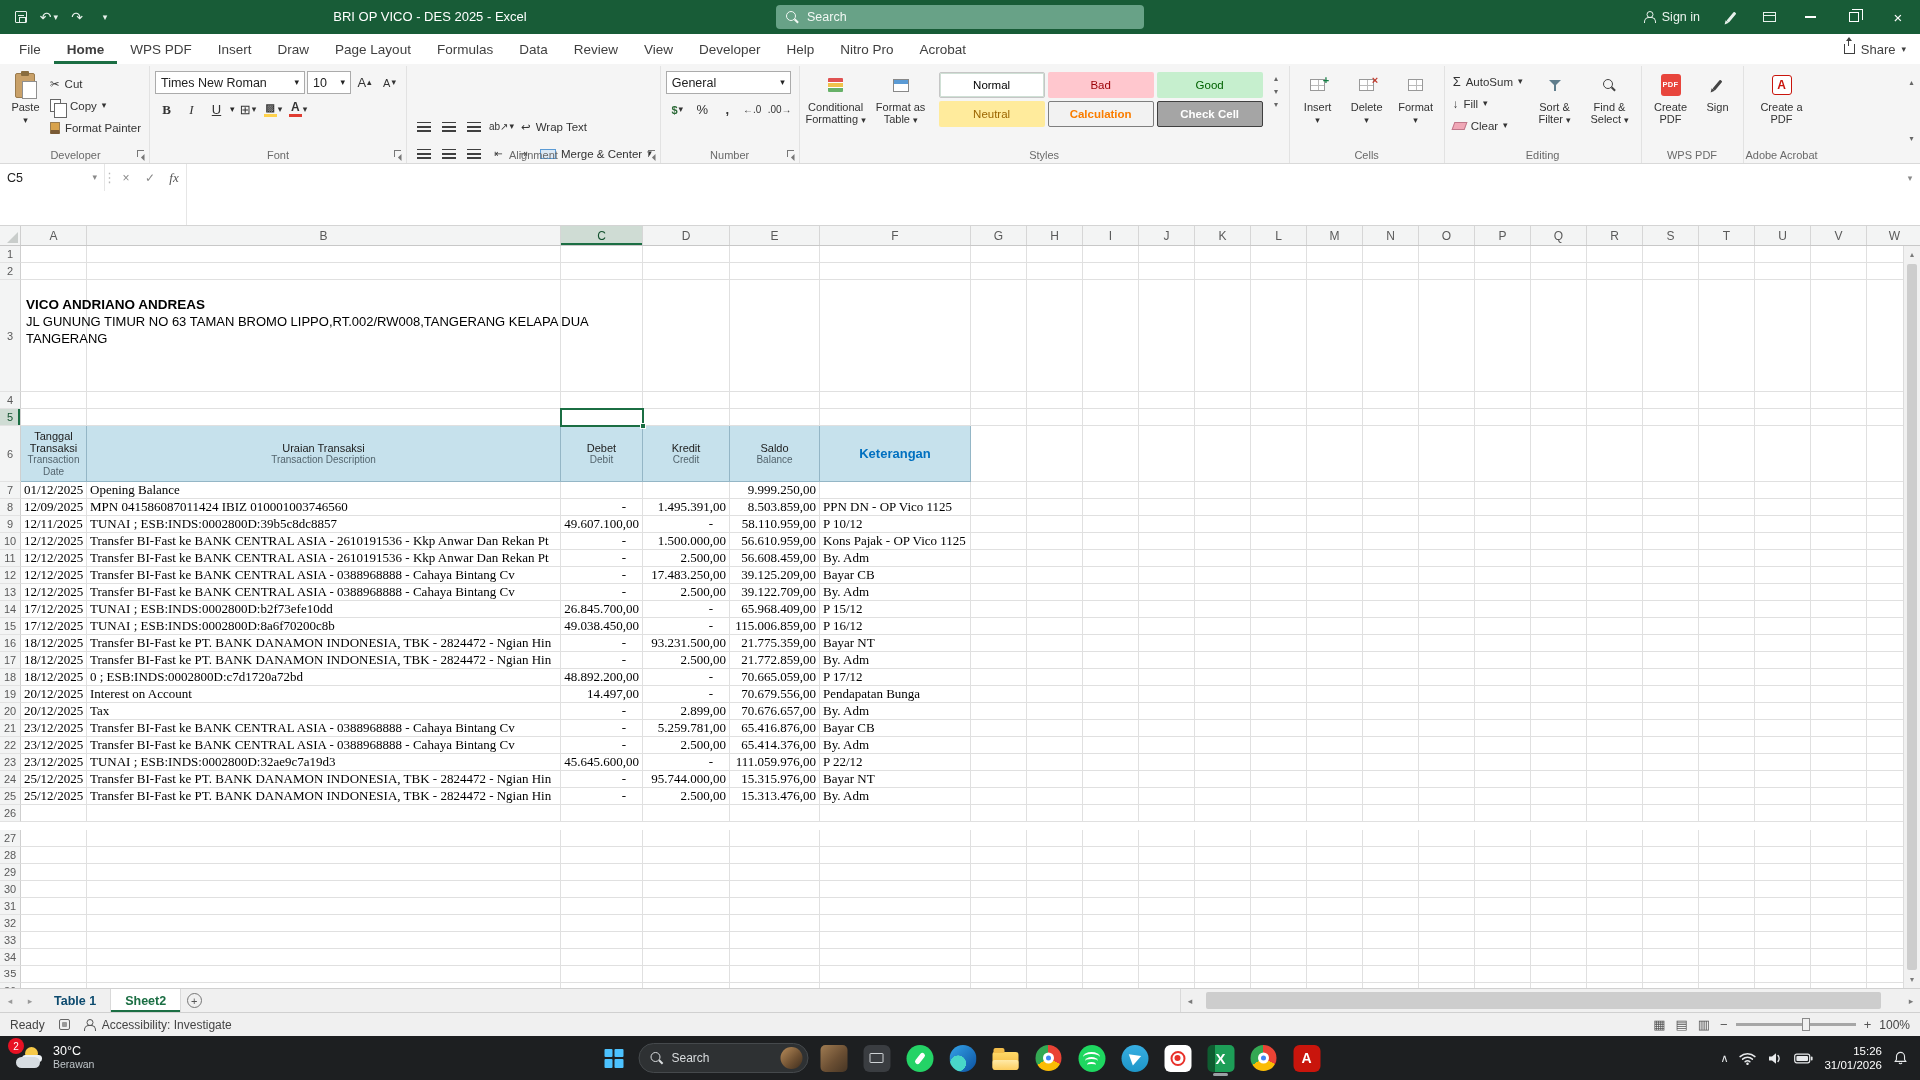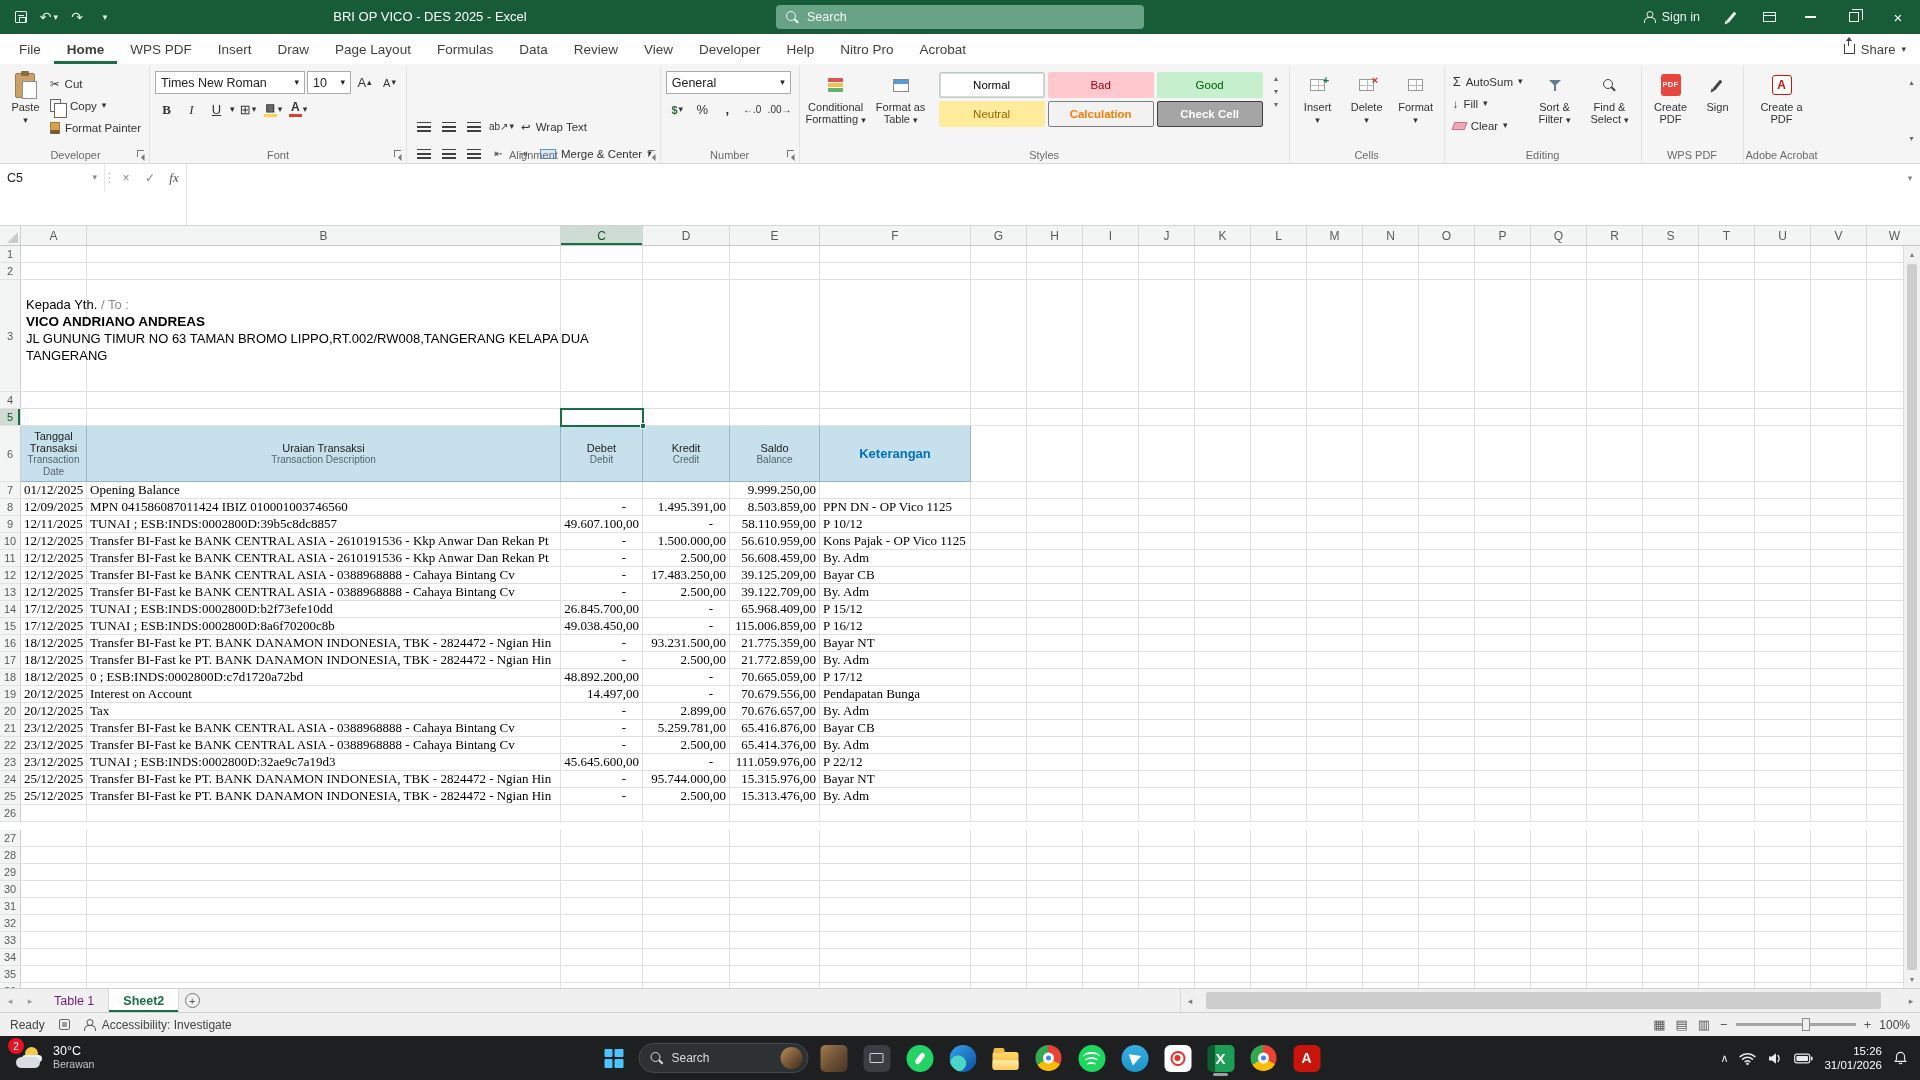--- a/index.html
+++ b/index.html
@@ -117,21 +117,21 @@
   .recipient .rname{font-weight:700;font-size:13.5px;}
   .selbox{position:absolute;left:560px;top:162px;width:84px;height:19px;border:2px solid #1b6e43;z-index:4;}
   .selbox i{position:absolute;right:-4px;bottom:-4px;width:6px;height:6px;background:#1b6e43;border:1px solid #fff;}
   .vscroll{position:absolute;top:0;right:0;bottom:0;width:17px;background:#f1f1f1;border-left:1px solid #dcdcdc;display:flex;flex-direction:column;z-index:5;}
   .vscroll .varrow{height:17px;display:flex;align-items:center;justify-content:center;color:#7a7a7a;font-size:8px;}
   .vscroll .vthumb{flex:1;margin:1px 3px;background:#cdcdcd;border-radius:2px;}
 
   
   .sheettabs{height:24px;background:#f0f0f0;border-top:1px solid #d0d0d0;display:flex;align-items:stretch;flex:0 0 auto;}
   .tabnav{width:20px;display:flex;align-items:center;justify-content:center;color:#9a9a9a;font-size:9px;}
-  .sheettab{padding:0 14px;display:flex;align-items:center;font-size:12.5px;color:#701a75;border-right:1px solid #d9d9d9;}
+  .sheettab{padding:0 14px;display:flex;align-items:center;font-size:12.5px;color:#0c4a6e;border-right:1px solid #d9d9d9;font-weight:bold;}
   .sheettab.active{background:#fff;color:#1b6e43;font-weight:700;box-shadow:inset 0 -2px 0 #1b6e43;}
   .addsheet{width:26px;display:flex;align-items:center;justify-content:center;}
   .addsheet i{width:15px;height:15px;border:1px solid #767676;border-radius:50%;display:flex;align-items:center;justify-content:center;font-size:11px;color:#555;font-style:normal;}
   .hscroll{margin-left:auto;width:740px;display:flex;align-items:center;border-left:1px solid #d9d9d9;background:#f0f0f0;}
   .hscroll .harrow{width:18px;display:flex;align-items:center;justify-content:center;color:#7a7a7a;font-size:9px;}
   .hscroll .htrack{flex:1;height:100%;position:relative;}
   .hscroll .hthumb{position:absolute;left:1%;top:3px;bottom:3px;width:96%;background:#cdcdcd;border-radius:2px;}
 
   
   .statusbar{height:24px;background:#f0f0f0;border-top:1px solid #d0d0d0;display:flex;align-items:center;font-size:12px;color:#444;padding:0 10px;gap:14px;flex:0 0 auto;}
@@ -556,21 +556,20 @@
         <div class="colhead" style="width: 56px;">S</div>
         <div class="colhead" style="width: 56px;">T</div>
         <div class="colhead" style="width: 56px;">U</div>
         <div class="colhead" style="width: 56px;">V</div>
         <div class="colhead" style="width: 56px;">W</div>
       </div>
   </div>
 
   <div class="gridbody">
     <div class="recipient">
-      <div><span>Kepada Yth.</span><span class="grayed"> / To :</span></div>
       <div class="rname">VICO ANDRIANO ANDREAS</div>
       <div>JL GUNUNG TIMUR NO 63 TAMAN BROMO LIPPO,RT.002/RW008,TANGERANG KELAPA DUA</div>
       <div>TANGERANG</div>
     </div>
     <div class="selbox">
         <i></i>
       </div>
     <div class="vscroll">
       <span class="varrow">▴</span>
       <span class="vthumb"></span>
@@ -1470,21 +1469,21 @@
         <div class="cell" style="width: 56px;"></div>
         <div class="cell" style="width: 56px;"></div>
         <div class="cell" style="width: 56px;"></div>
         <div class="cell" style="width: 56px;"></div>
         <div class="cell" style="width: 56px;"></div>
         <div class="cell" style="width: 56px;"></div>
         <div class="cell" style="width: 56px;"></div>
         <div class="cell" style="width: 56px;"></div>
         <div class="cell" style="width: 56px;"></div>
       </div>
-      <div class="gridrow" style="height: 17px;">
+      <div class="gridrow" style="height: 17px; font-family: Liberation Mono, monospace;">
         <div class="rowhead">35</div>
         <div class="cell" style="width: 66px;"></div>
         <div class="cell" style="width: 474px;"></div>
         <div class="cell" style="width: 82px;"></div>
         <div class="cell" style="width: 87px;"></div>
         <div class="cell" style="width: 90px;"></div>
         <div class="cell" style="width: 151px;"></div>
         <div class="cell" style="width: 56px;"></div>
         <div class="cell" style="width: 56px;"></div>
         <div class="cell" style="width: 56px;"></div>

